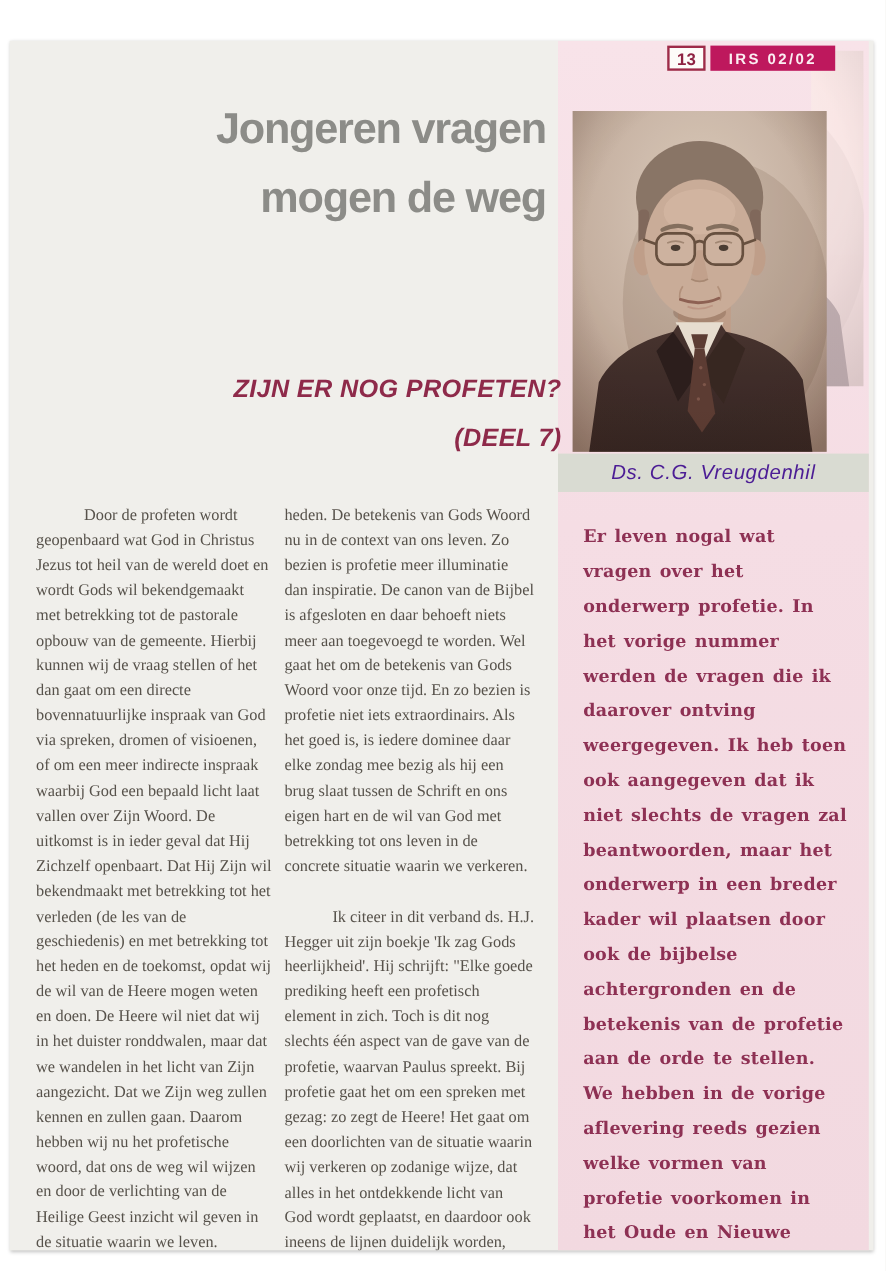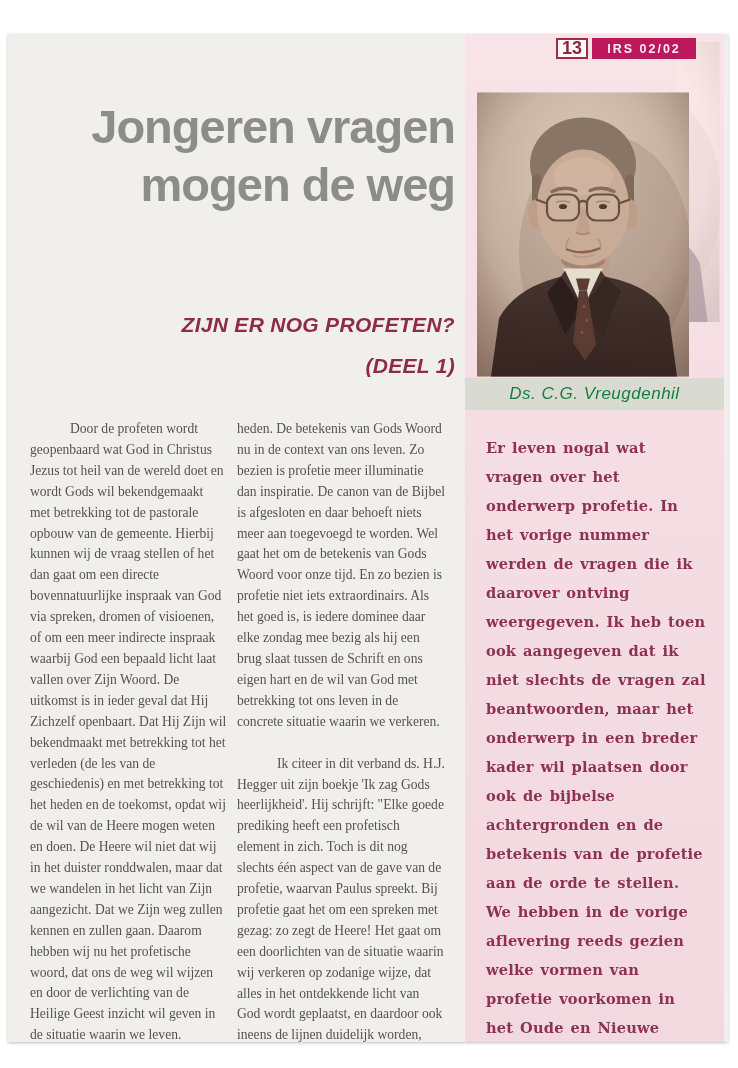--- a/index.html
+++ b/index.html
@@ -29,48 +29,48 @@
     position:absolute;left:0;top:376px;width:259px;box-sizing:border-box;
     padding:23px 17px 0 21px;
     font-family:"DejaVu Serif",serif;font-weight:bold;
     font-size:14.6px;line-height:29px;color:#8e3154;
     letter-spacing:.2px;word-spacing:1.5px;
   }
   
   .badge{position:absolute;top:4px;left:548px;display:flex;height:21px;}
   .badge-num{
     width:32px;background:#fdfcf9;border:2px solid #9e2b49;box-sizing:border-box;
-    color:#8e2242;font-weight:bold;font-size:18px;
+    color:#8e2242;font-weight:bold;font-size:14px;
     display:flex;align-items:center;justify-content:center;
   }
   .badge-issue{
     margin-left:4px;width:104px;background:#be185d;color:#fbeef2;
     font-weight:bold;font-size:12.5px;letter-spacing:2px;
     display:flex;align-items:center;justify-content:center;
   }
   
   .title{
-    position:absolute;top:64px;right:273px;text-align:right;
-    font-size:47px;font-weight:bold;color:#8c8c88;
+    position:absolute;top:44px;right:273px;text-align:right;
+    font-size:36px;font-weight:bold;color:#8c8c88;
     line-height:58px;letter-spacing:-1px;white-space:nowrap;
   }
   .subtitle{
-    position:absolute;top:270px;right:273px;text-align:right;
+    position:absolute;top:270px;right:260px;text-align:right;
     font-style:italic;font-weight:bold;font-size:21px;color:#8e2a4a;
     line-height:41px;white-space:nowrap;letter-spacing:.3px;
   }
   
   .photo{position:absolute;left:469px;top:58px;width:212px;height:285px;}
   .photo svg{display:block;width:212px;height:285px;}
   .caption-band{
     position:absolute;left:457px;top:344px;width:259px;height:32px;
     background:#d9dbd2;display:flex;align-items:center;justify-content:center;
   }
   .caption{
-    font-style:italic;font-size:17px;color:#15803d;letter-spacing:.5px;
+    font-style:italic;font-size:17px;color:#4c1d95;letter-spacing:.5px;
   }
   
   .col{
     position:absolute;top:385px;
     font-family:"Liberation Serif",serif;font-size:13.6px;line-height:20.9px;
     color:#57524b;text-align:left;
   }
   .col1{left:22px;width:197px;}
   .col2{left:229px;width:209px;}
   .col p{margin:0;}
@@ -95,21 +95,21 @@
     <div class="badge-num">13</div>
     <div class="badge-issue">IRS 02/02</div>
   </div>
 
   <div class="title">
     <div>Jongeren vragen</div>
     <div>mogen de weg</div>
   </div>
   <div class="subtitle">
     <div>ZIJN ER NOG PROFETEN?</div>
-    <div>(DEEL 1)</div>
+    <div>(DEEL 7)</div>
   </div>
 
   <div class="photo">
     <svg viewBox="0 0 212 284" aria-hidden="true">
       <defs>
         <radialGradient id="pbg" cx="50%" cy="28%" r="85%">
           <stop offset="0%" stop-color="#ddcec0"></stop>
           <stop offset="55%" stop-color="#c9b5a5"></stop>
           <stop offset="100%" stop-color="#a3897a"></stop>
         </radialGradient>

